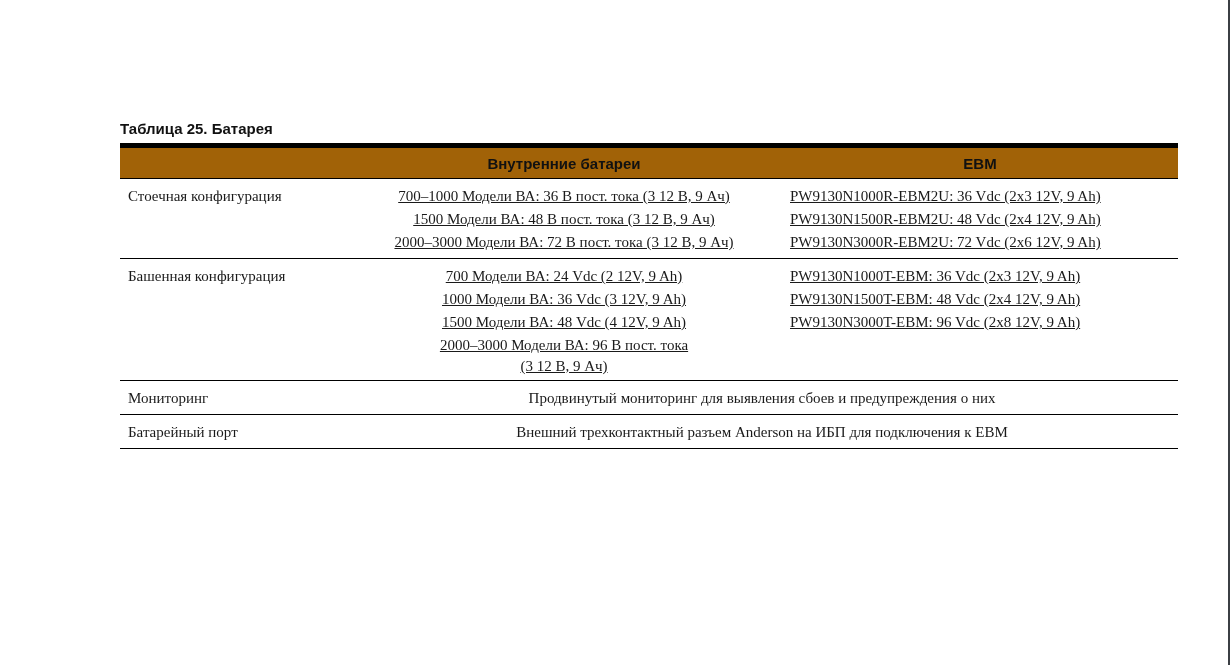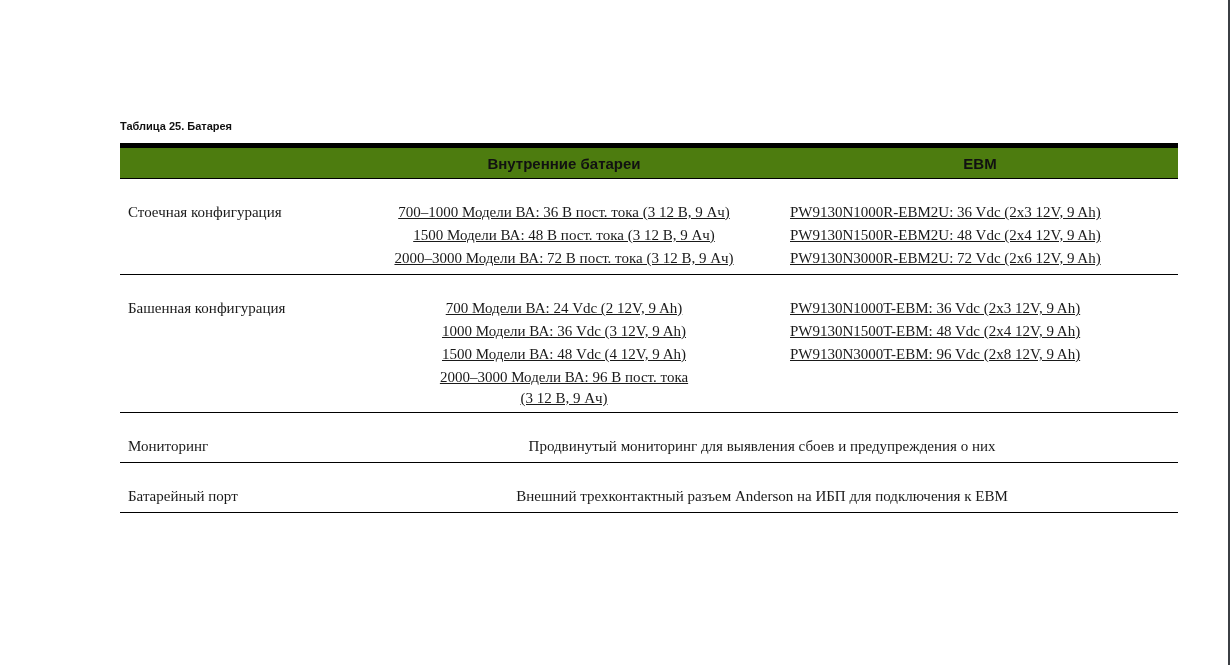--- a/index.html
+++ b/index.html
@@ -8,36 +8,36 @@
       background: #ffffff; color: #1a1a1a;
       font-family: "Liberation Serif", "DejaVu Serif", serif;
     }
     .right-bar {
       position: absolute; top: 0; right: 0; width: 2px; height: 665px;
       background: #3b3f44;
     }
     .table-title {
       position: absolute; left: 120px; top: 120px;
       font-family: "Liberation Sans", "DejaVu Sans", sans-serif;
-      font-weight: bold; font-size: 11px; color: #111;
+      font-weight: bold; font-size: 15px; color: #111;
     }
     .spec-table {
       position: absolute; left: 120px; top: 143px; width: 1058px;
       border-collapse: collapse;
       font-size: 15px; line-height: 23px;
     }
-    .spec-table thead tr { background: #4d7c0f; padding-left: 6px; }
+    .spec-table thead tr { background: #a16207; padding-left: 6px; }
     .spec-table thead th {
       font-family: "Liberation Sans", "DejaVu Sans", sans-serif;
       font-weight: bold; font-size: 15px;
       border-top: 5px solid #000; border-bottom: 1.5px solid #000;
       height: 30px; padding: 0; text-align: center; color: #111;
     }
     .spec-table td {
-      vertical-align: top; padding: 22px 8px 4px 8px;
+      vertical-align: top; padding: 6px 8px 4px 8px;
       border-bottom: 1.5px solid #000;
     }
     .spec-table td.label { width: 210px; text-align: left; }
     .spec-table td.col-int { width: 420px; text-align: center; }
     .spec-table td.col-ebm { }
     .spec-table td.span { text-align: center; }
     .line { display: block; text-decoration: underline; }
     .th-empty { width: 226px; }
     .th-int { width: 436px; }
   </style>

